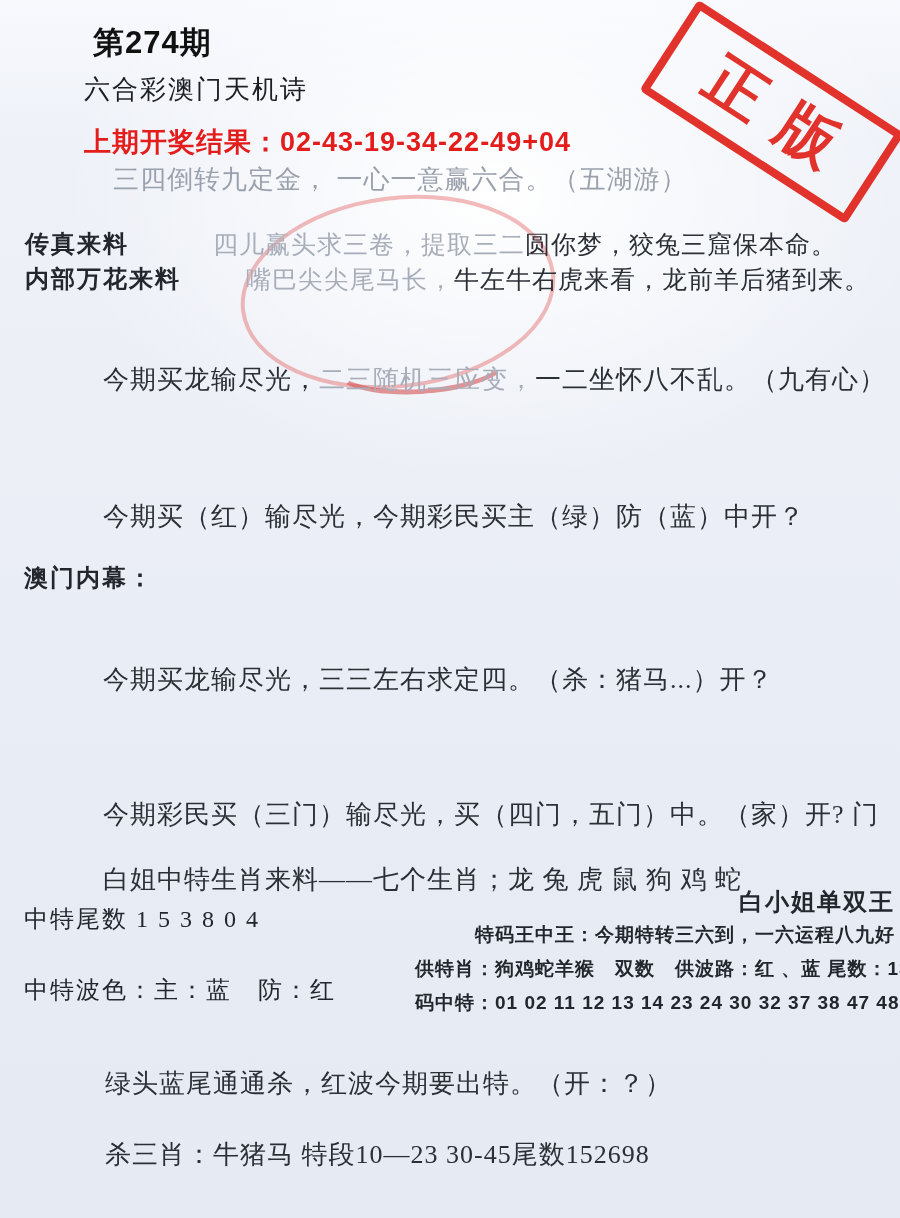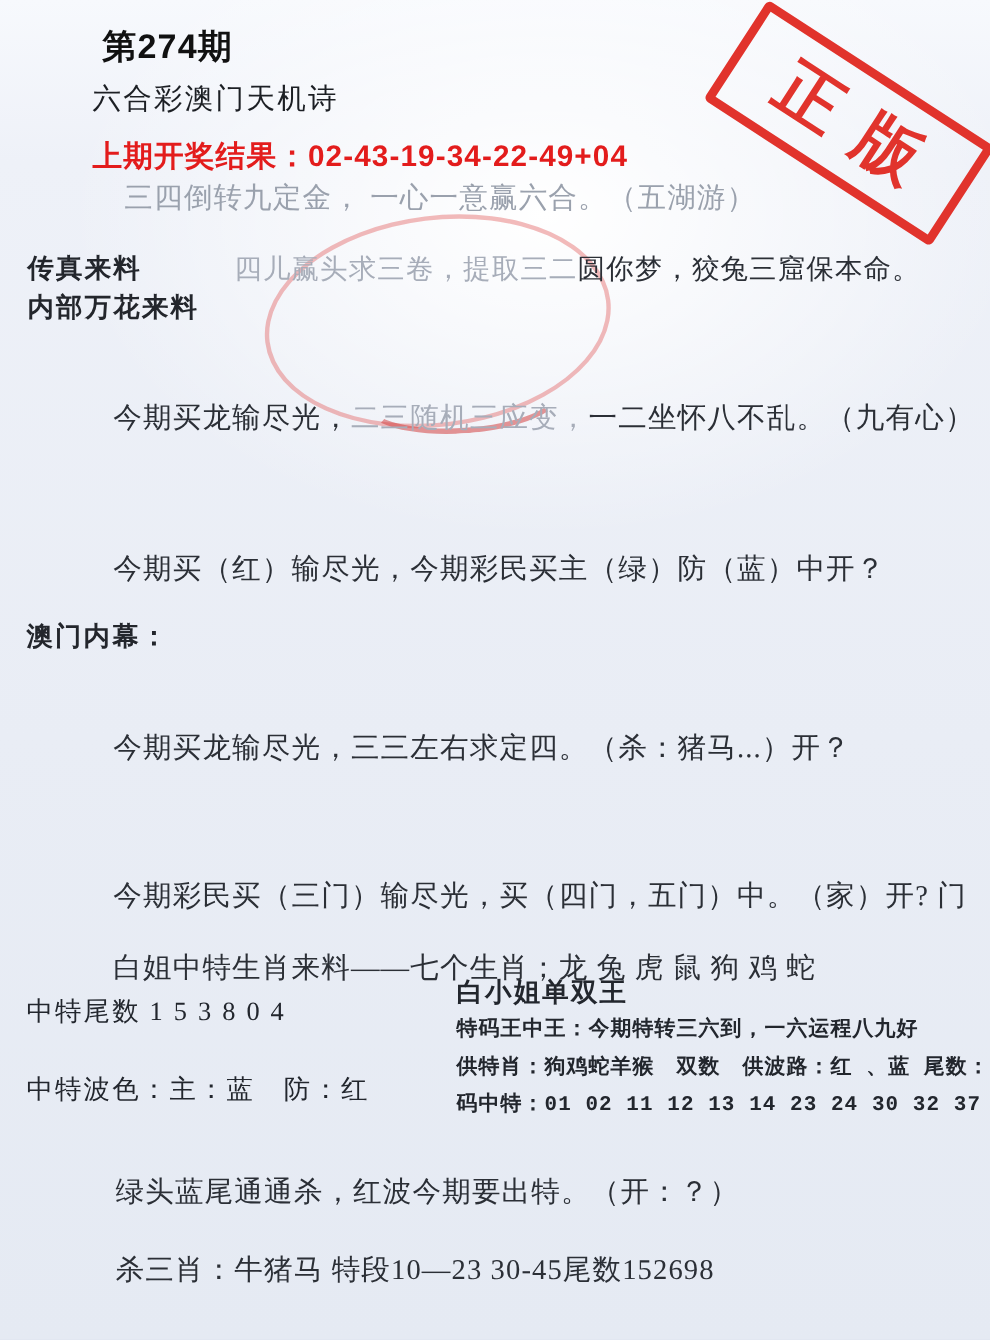--- a/index.html
+++ b/index.html
@@ -27,22 +27,22 @@
   .dark{color:#2b2f36;}
   .body-line{font-size:26px;letter-spacing:1px;color:#2b2f36;}
   .dragon-line{left:103px;top:362px;}
   .color-line{left:103px;top:499px;}
   .macau-label{left:24px;top:562px;font-size:24px;font-weight:600;color:#23262c;letter-spacing:2px;}
   .special-line{left:103px;top:662px;}
   .door-line{left:103px;top:797px;}
   .zodiac-line{left:103px;top:862px;}
   .left-row{left:24px;font-size:24px;color:#22262d;letter-spacing:2px;}
   .lr1{top:903px;} .lr2{top:939px;margin-top:35px;} .lr3{top:975px;}
-  .right-panel{left:415px;top:886px;width:480px;text-align:left;
-    font-family:Liberation Mono, monospace;color:#22262d;}
+  .right-panel{left:415px;top:886px;width:480px;text-align:right;
+    font-family:Liberation Sans, sans-serif;color:#22262d;}
   .rp-heading{font-size:24px;font-weight:bold;letter-spacing:2px;margin:0 0 4px 0;}
   .rp-line{font-size:19px;font-weight:bold;letter-spacing:1px;margin:0 0 8px 0;}
   .kill-line{left:105px;top:1066px;}
   .three-zodiac{left:105px;top:1137px;}
   
   .stamp{
     left:649px;top:58px;width:230px;height:92px;
     border:8px solid #e0251d;border-radius:5px;
     transform:rotate(33deg);
     display:flex;align-items:center;justify-content:center;
@@ -75,20 +75,21 @@
 
   <div class="abs pen-ellipse"></div>
   <div class="abs pen-arc"></div>
 
   <div class="abs stamp">正版</div>
 
   <div class="abs hei fax-label fax1-label">传真来料</div>
   <div class="abs serif fax1-content"><span class="faint">四儿赢头求三卷，提取三二</span><span class="dark">圆你梦，狡兔三窟保本命。</span></div>
 
   <div class="abs hei fax-label fax2-label">内部万花来料</div>
+  <div class="abs serif fax2-content"><span class="faint">嘴巴尖尖尾马长，</span><span class="dark">牛左牛右虎来看，龙前羊后猪到来。</span></div>
 
   <div class="abs serif body-line dragon-line"><span class="dark">今期买龙输尽光，</span><span class="faint">二三随机三应变，</span><span class="dark">一二坐怀八不乱。（九有心）</span></div>
 
   <div class="abs serif body-line color-line">今期买（红）输尽光，今期彩民买主（绿）防（蓝）中开？</div>
 
   <div class="abs macau-label hei">澳门内幕：</div>
 
   <div class="abs serif body-line special-line">今期买龙输尽光，三三左右求定四。（杀：猪马...）开？</div>
 
   <div class="abs serif body-line door-line">今期彩民买（三门）输尽光，买（四门，五门）中。（家）开? 门</div>

